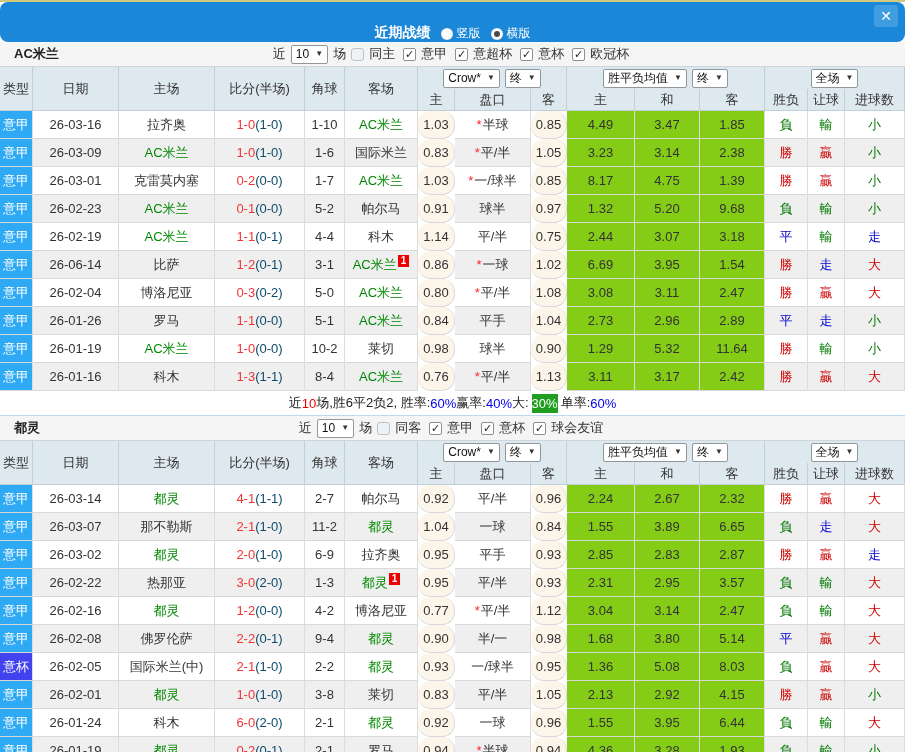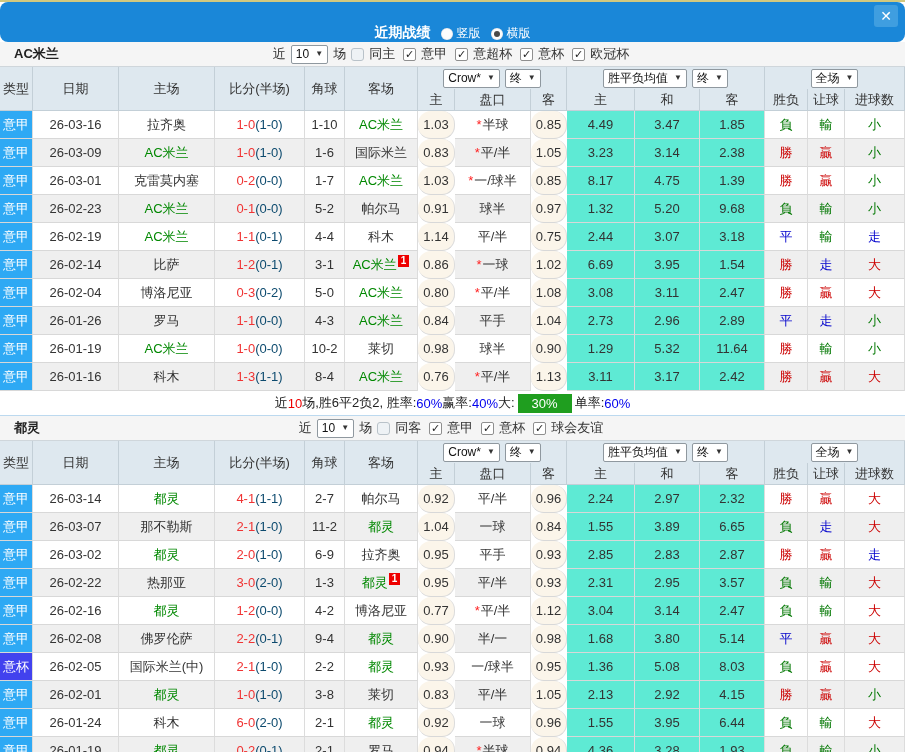--- a/index.html
+++ b/index.html
@@ -41,39 +41,39 @@
   .hc { display:flex; align-items:center; justify-content:center; border-right:1px solid #c3cfd7;
     border-bottom:1px solid #c3cfd7; font-size:13px; color:#333; gap:5px; }
   .hc.grp { border-bottom:none; }
 
   .trow { height:28px; }
   .c { display:flex; align-items:center; justify-content:center; border-right:1px solid #dcdcdc;
     border-bottom:1px solid #d8d8d8; overflow:hidden; white-space:nowrap; }
   .trow.even .pl { background:#efefef; }
   .pl { background:#fff; }
   .cr { background:#fbf5ea;border-radius:13px; }
-  .lb { background:#5eead4; }
+  .lb { background:#84cc16; }
   .t-league { background:var(--type-league,#2ea9f4); color:#fff; }
   .t-cup { background:var(--type-cup,#4242ee); color:#fff; }
 
   .focal { color:var(--focal,#008800); }
   .sc { color:var(--score,#f03333); }
   .half { color:#0c4a6e; }
   .star { color:#f22; margin-right:1px; }
   .bdg { background:#e00; color:#fff; font-size:10px; font-weight:bold; line-height:1;
     padding:1px 3px; margin-left:1px; position:relative; top:-4px; }
 
   .red { color:var(--res-red,#c00); }
   .blue { color:var(--res-blue,#00c); }
   .green { color:var(--res-green,#070); }
 
   .sumrow { height:25px; display:flex; align-items:center; justify-content:center; background:#fff;
     border-bottom:1px solid #bcd9ef; font-size:13px; }
   .sumrow .k { color:#222; } .sumrow .r { color:#e00; } .sumrow .b { color:var(--sum-val,#00e); }
-  .sumrow .g { background:var(--sum-badge,#1f9e1f); color:#fff; padding:2px 14px; margin:0 3px; }
+  .sumrow .g { background:var(--sum-badge,#1f9e1f); color:#fff; padding:2px 0; margin:0 3px; }
 </style>
 </head>
 <body>
 
 <div class="topstrip"></div>
 
 <div class="titlebar">
   <span class="ttl">近期战绩</span>
   <span class="radio-opt">
     <span class="radio" id="radio0">
@@ -271,21 +271,21 @@
         <div class="c cr">0.75</div>
         <div class="c lb">2.44</div>
         <div class="c lb">3.07</div>
         <div class="c lb">3.18</div>
         <div class="c pl blue">平</div>
         <div class="c pl green">輸</div>
         <div class="c pl blue">走</div>
       </div>
       <div class="trow grid15 even">
         <div class="c t-league">意甲</div>
-        <div class="c pl">26-02-14</div>
+        <div class="c pl">26-06-14</div>
         <div class="c pl">
           <span>比萨</span>
         </div>
         <div class="c pl">
           <span class="sc">1-2</span>
           <span class="half">(0-1)</span>
         </div>
         <div class="c pl">3-1</div>
         <div class="c pl">
           <span class="focal">AC米兰</span>
@@ -328,21 +328,21 @@
       <div class="trow grid15 even">
         <div class="c t-league">意甲</div>
         <div class="c pl">26-01-26</div>
         <div class="c pl">
           <span>罗马</span>
         </div>
         <div class="c pl">
           <span class="sc">1-1</span>
           <span class="half">(0-0)</span>
         </div>
-        <div class="c pl">4-3</div>
+        <div class="c pl">5-1</div>
         <div class="c pl">
           <span class="focal">AC米兰</span>
         </div>
         <div class="c cr">0.84</div>
         <div class="c pl">平手</div>
         <div class="c cr">1.04</div>
         <div class="c lb">2.73</div>
         <div class="c lb">2.96</div>
         <div class="c lb">2.89</div>
         <div class="c pl blue">平</div>
@@ -484,21 +484,21 @@
           <span class="half">(1-1)</span>
         </div>
         <div class="c pl">2-7</div>
         <div class="c pl">
           <span>帕尔马</span>
         </div>
         <div class="c cr">0.92</div>
         <div class="c pl">平/半</div>
         <div class="c cr">0.96</div>
         <div class="c lb">2.24</div>
-        <div class="c lb">2.97</div>
+        <div class="c lb">2.67</div>
         <div class="c lb">2.32</div>
         <div class="c pl red">勝</div>
         <div class="c pl red">贏</div>
         <div class="c pl red">大</div>
       </div>
       <div class="trow grid15 even">
         <div class="c t-league">意甲</div>
         <div class="c pl">26-03-07</div>
         <div class="c pl">
           <span>那不勒斯</span>

